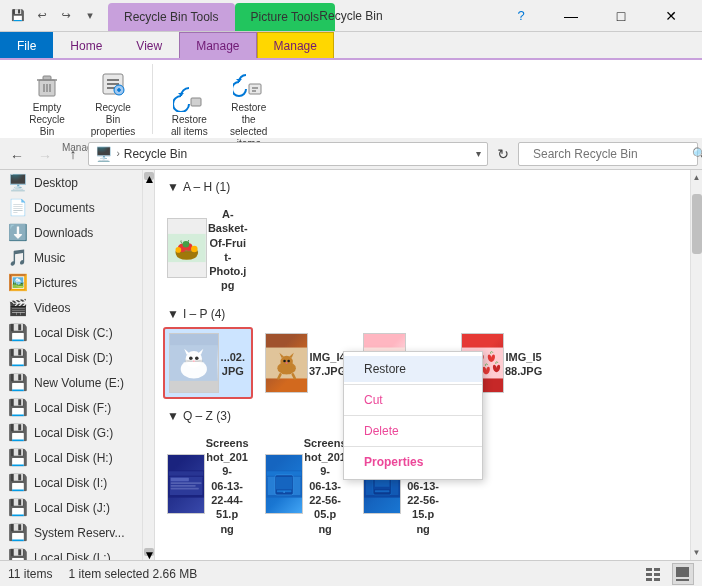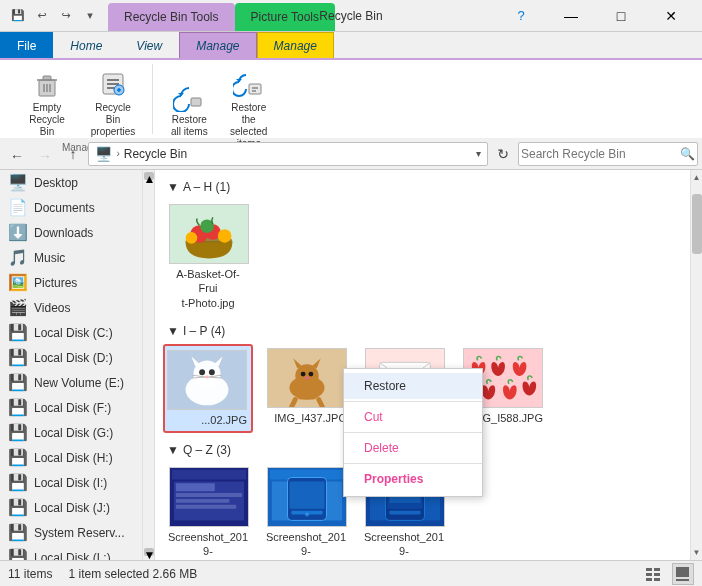--- a/index.html
+++ b/index.html
@@ -87,21 +87,21 @@
       cursor: pointer;
       border: 1px solid transparent;
       border-bottom: none;
       display: flex;
       align-items: center;
     }
     .ribbon-tab.file {
       background: #0072c6;
       color: white;
     }
-    .ribbon-tab:not(.file):not(.active) { color: #0c4a6e; font-style: italic; }
+    .ribbon-tab:not(.file):not(.active) { color: #701a75; }
     .ribbon-tab.manage-active {
       background: #c8a0dc;
       border-color: #a070b0;
       color: #333;
     }
     .ribbon-tab.manage-pic {
       background: #ffd700;
       border-color: #cca800;
       color: #333;
     }
@@ -215,21 +215,21 @@
       color: #444;
     }
     .search-bar {
       height: 24px;
       width: 180px;
       border: 1px solid #c0c0c0;
       border-radius: 2px;
       background: white;
       display: flex;
       align-items: center;
-      padding: 0 2px;
+      padding: 0 14px;
       gap: 4px;
     }
     .search-bar input {
       border: none;
       outline: none;
       flex: 1;
       font-size: 12px;
       color: #999;
       background: transparent;
     }
@@ -272,26 +272,27 @@
     }
     .file-grid {
       display: flex;
       flex-wrap: wrap;
       gap: 8px;
       margin-bottom: 8px;
     }
     .file-item {
       width: 90px;
       display: flex;
-      flex-direction: column;
-      align-items: flex-end;
+      flex-direction: row;
+      align-items: center;
       cursor: pointer;
       padding: 4px;
       border-radius: 3px;
       position: relative;
+      font-weight: bold;
     }
     .file-item.selected { background: #cce4ff; border: 1px solid #99c9ff; }
     .file-thumbnail {
       width: 80px;
       height: 60px;
       object-fit: cover;
       border: 1px solid #ccc;
       background: #eee;
       display: flex;
       align-items: center;

